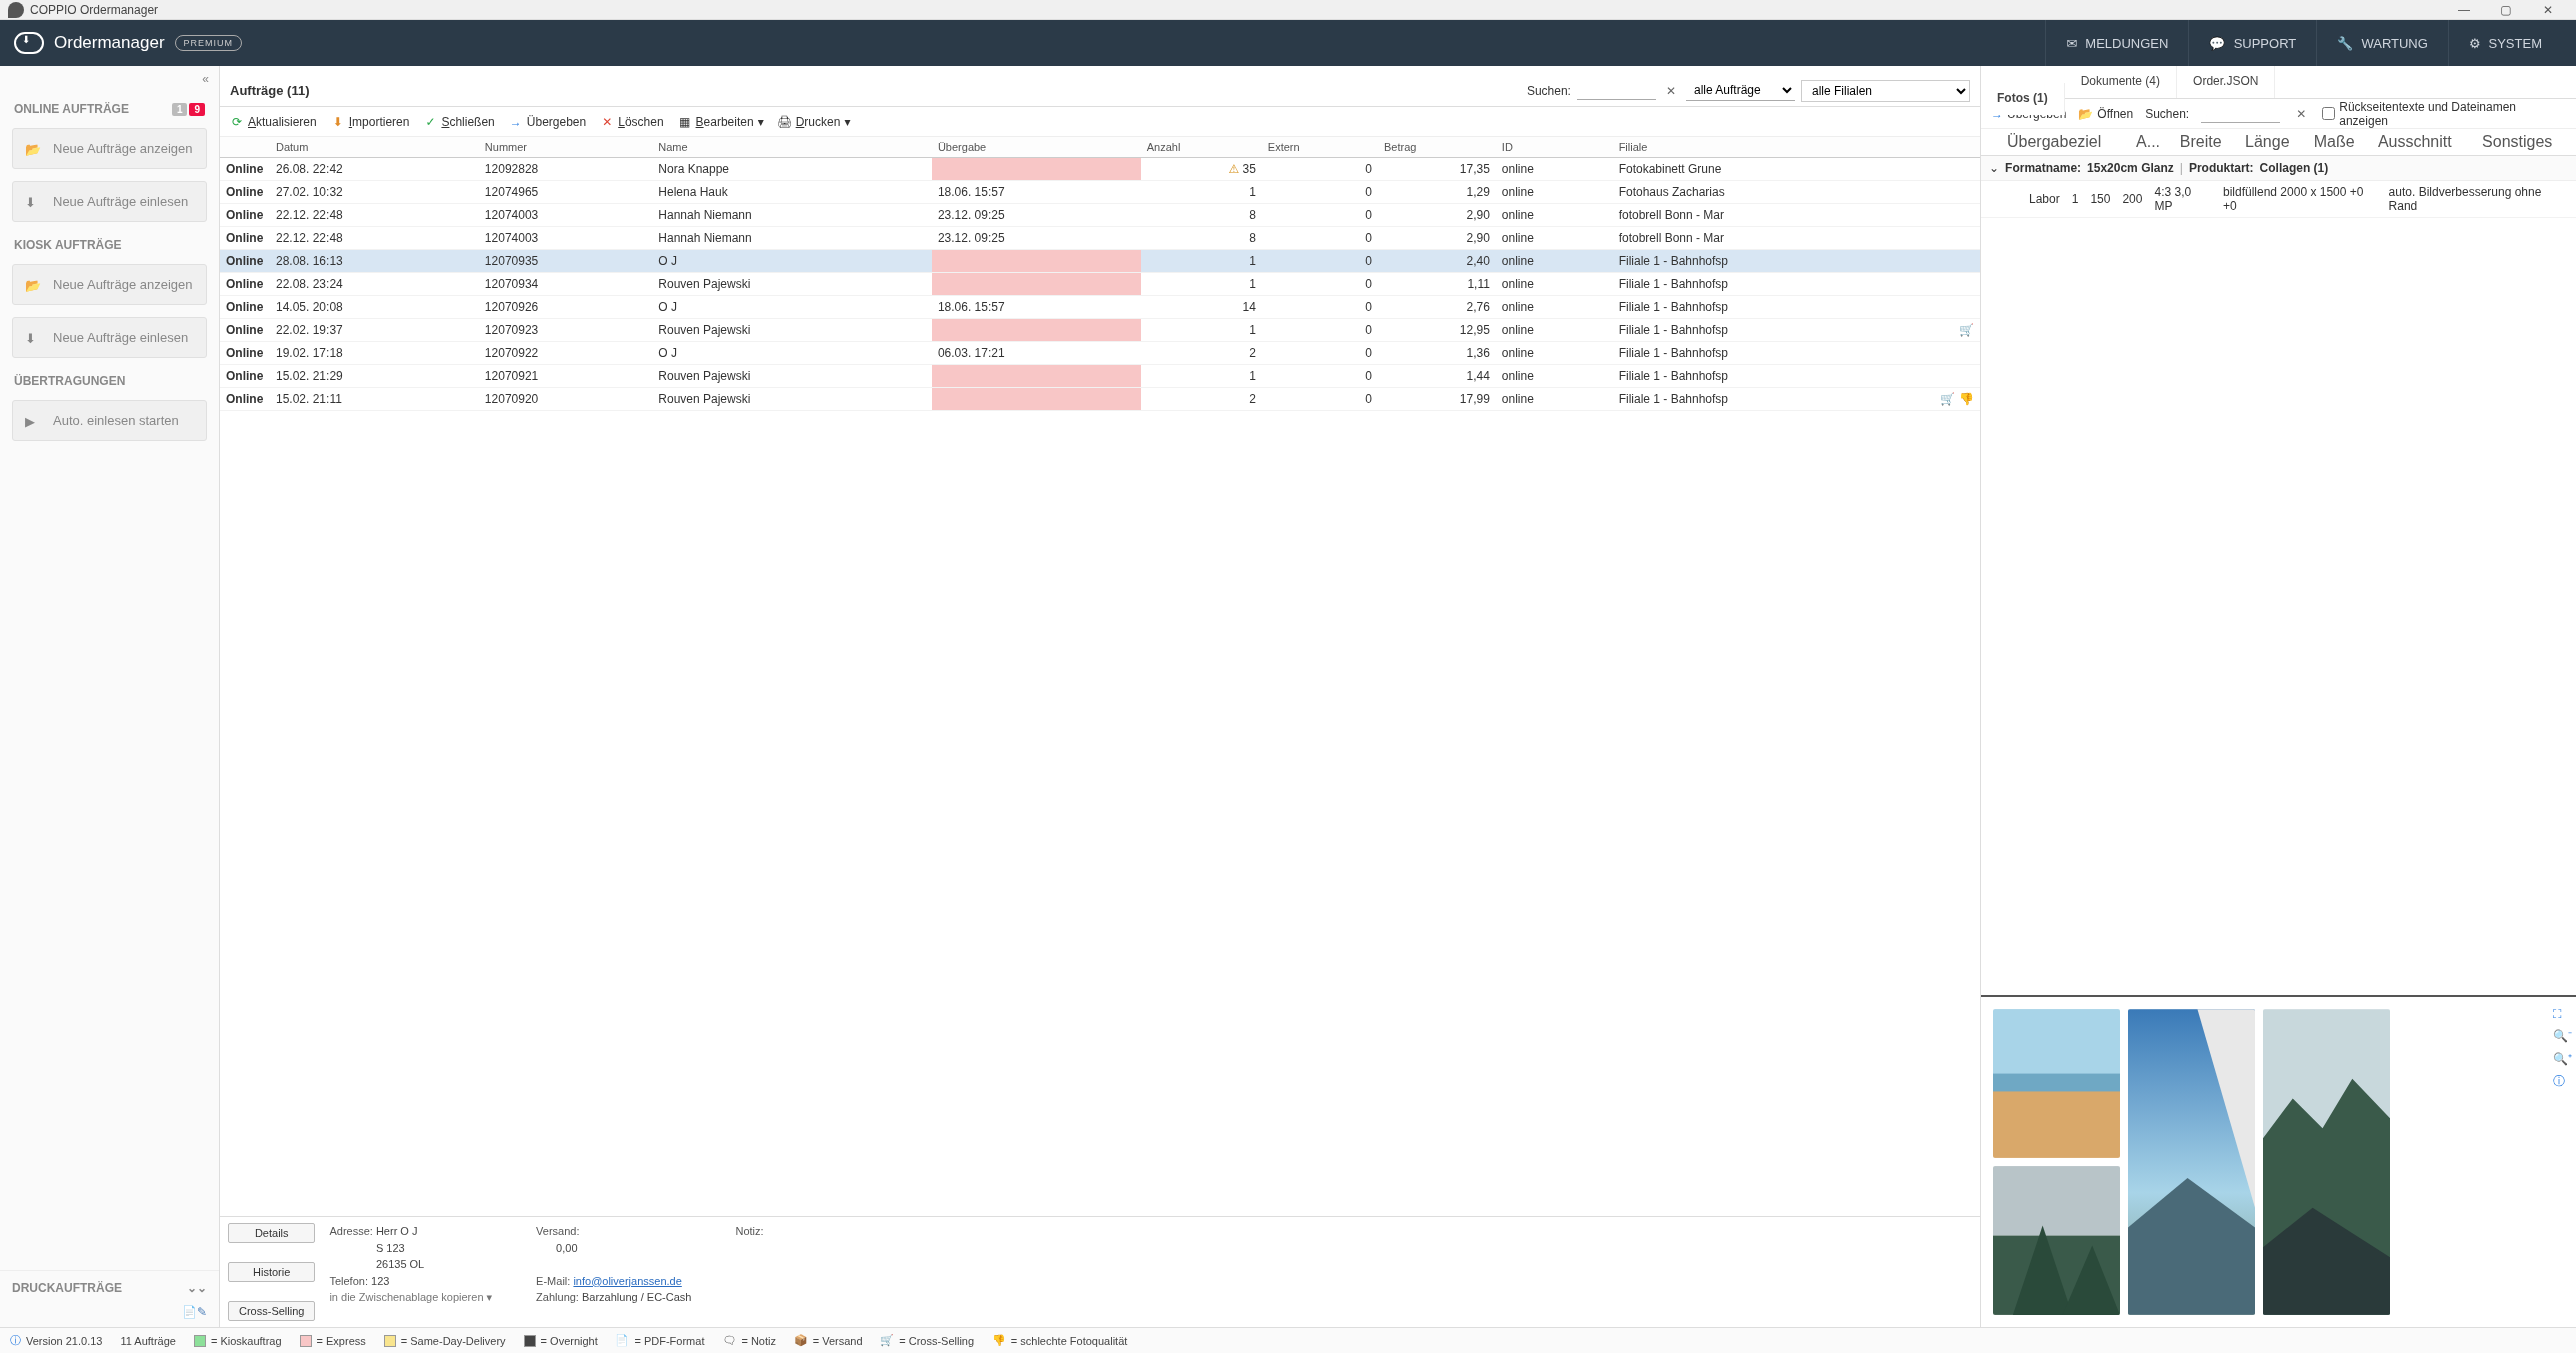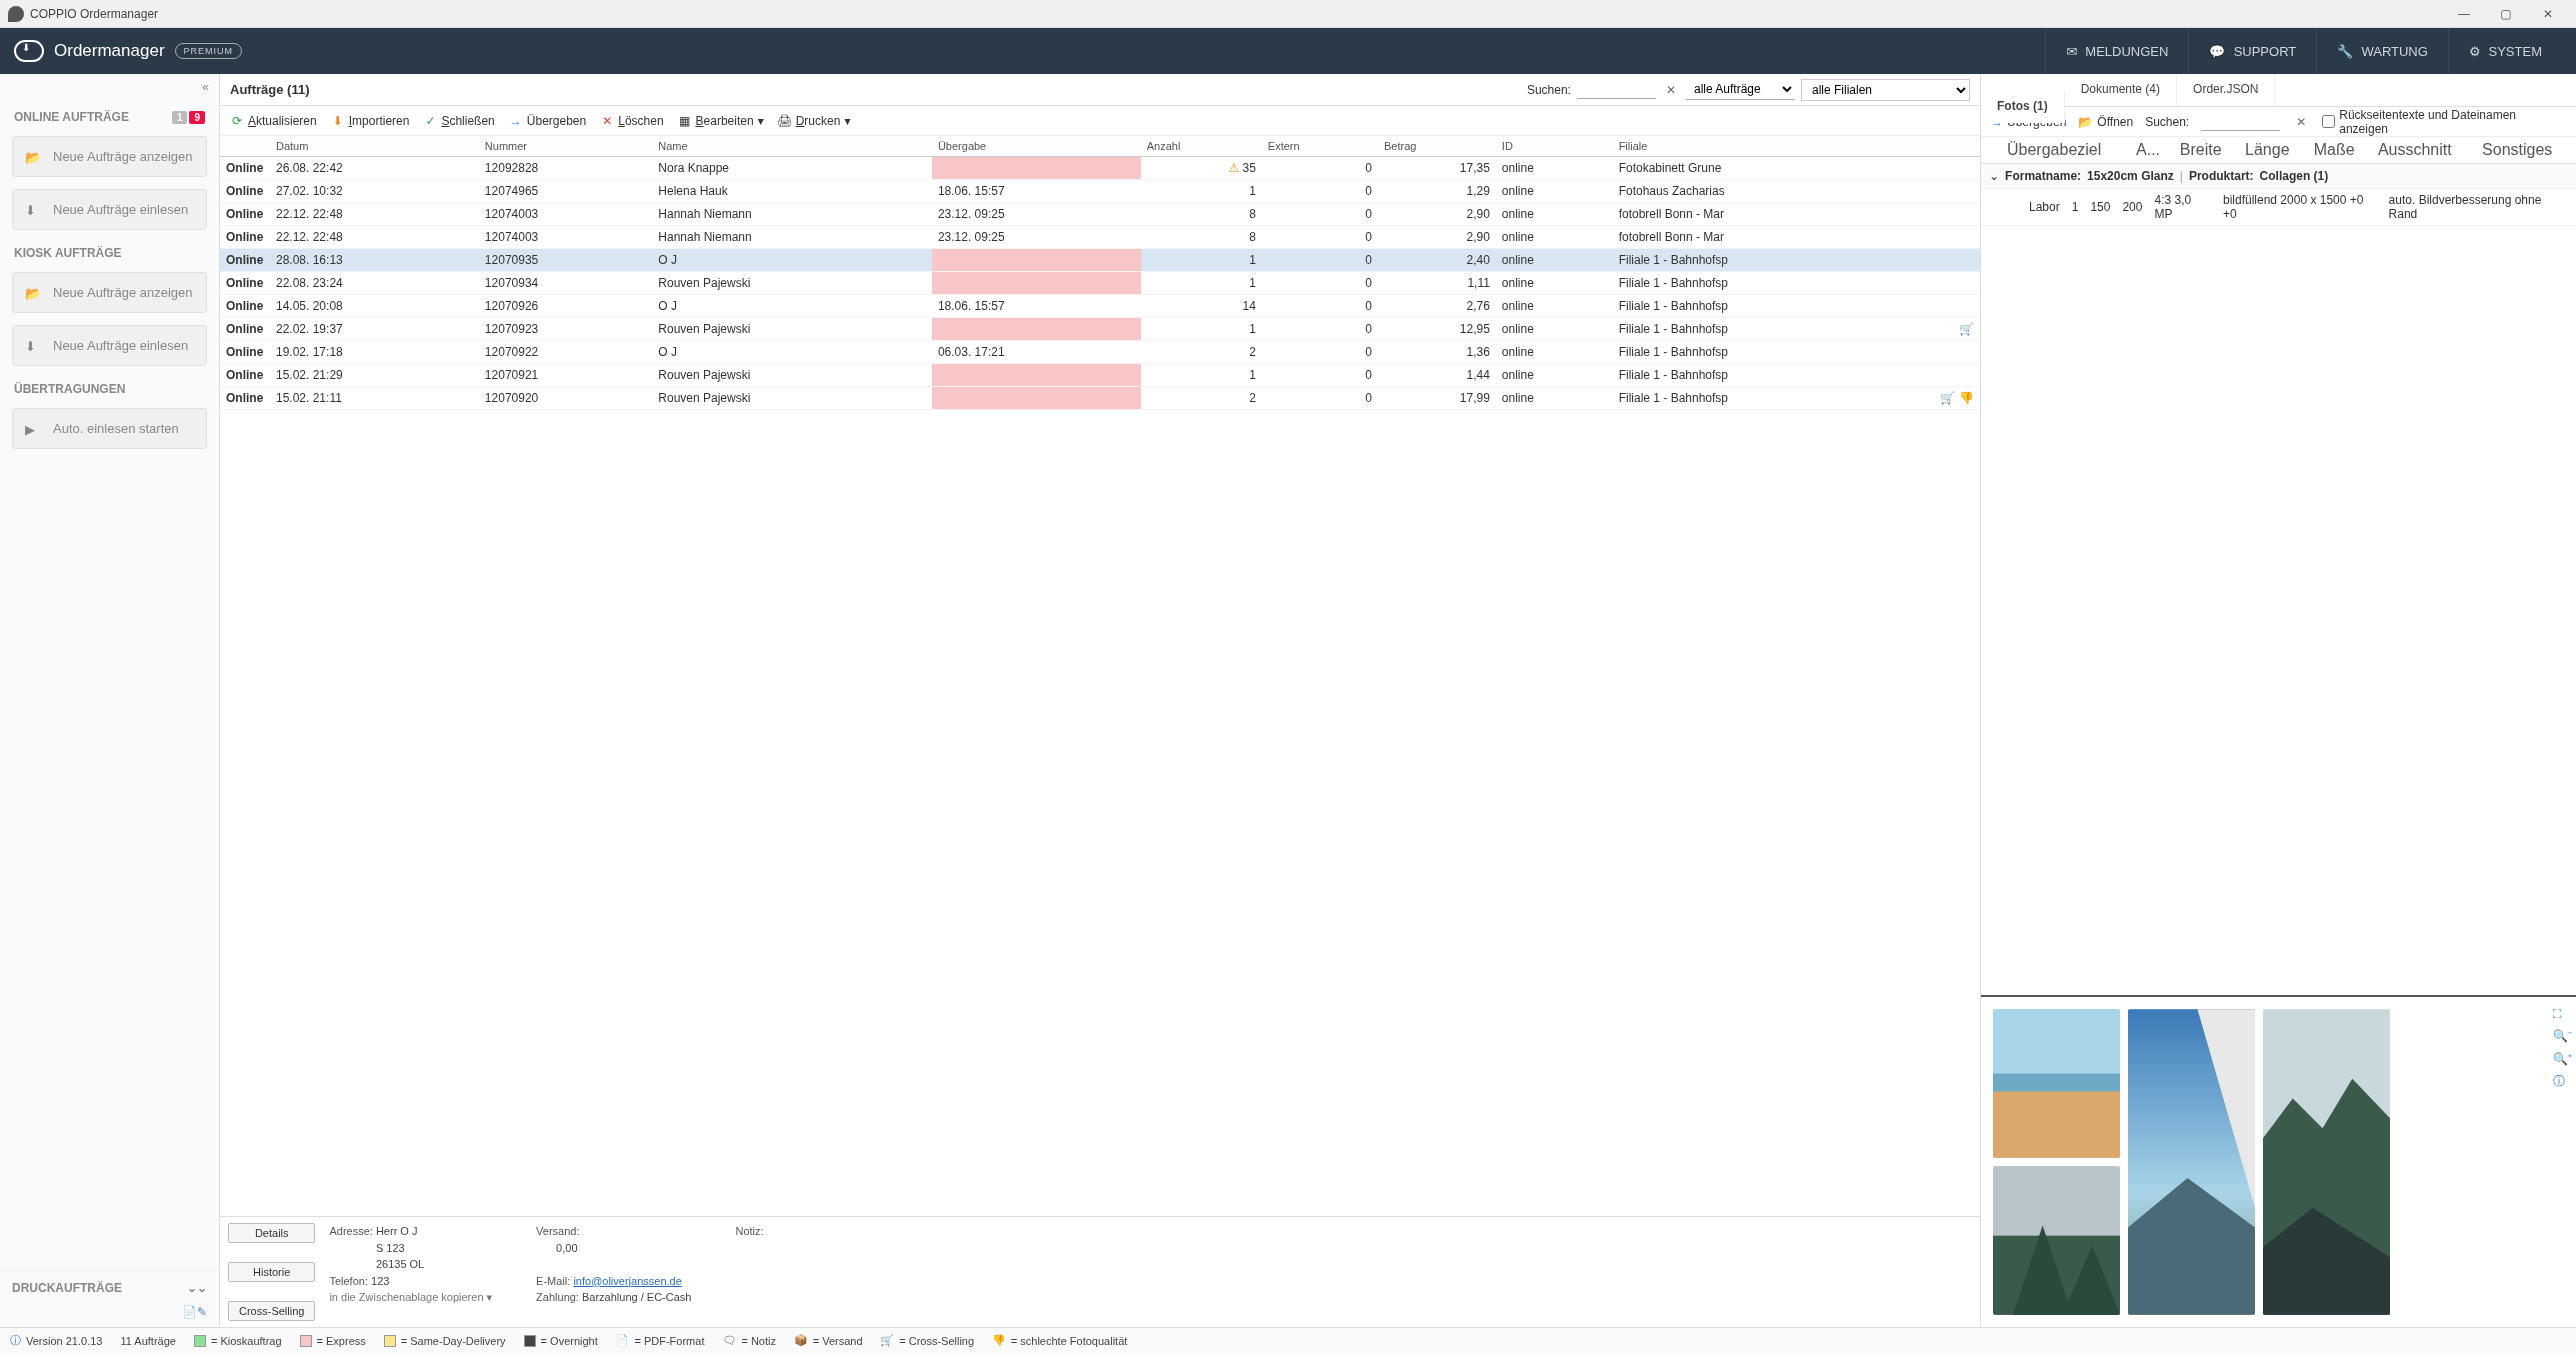--- a/index.html
+++ b/index.html
@@ -1,18 +1,18 @@
 <!DOCTYPE html>
 <html><head>
 <meta charset="utf-8">
 <style>
 * { box-sizing: border-box; margin: 0; padding: 0; font-family: "Segoe UI", Arial, sans-serif; }
 body { font-size: 12px; color: #333; background: #fff; overflow: hidden; }
 .window { display: flex; flex-direction: column; height: 100vh; }
-.titlebar { background: #f0f0f0; display: flex; align-items: center; padding: 4px 8px; height: 28px; border-bottom: 1px solid #ddd; }
+.titlebar { background: #f0f0f0; display: flex; align-items: center; padding: 4px 8px; height: 20px; border-bottom: 1px solid #ddd; }
 .titlebar-icon { width: 16px; height: 16px; margin-right: 6px; background: #555; border-radius: 50% 50% 50% 0; }
 .titlebar-title { font-size: 12px; color: #444; }
 .titlebar-controls { margin-left: auto; display: flex; gap: 2px; }
 .winbtn { width: 40px; height: 22px; display: flex; align-items: center; justify-content: center; color: #555; font-size: 12px; }
 
 .appbar { background: #2b3a48; color: #fff; display: flex; align-items: center; height: 46px; padding: 0 14px; }
 .appbar-logo { width: 30px; height: 22px; border: 2px solid #fff; border-radius: 12px; margin-right: 10px; position: relative; }
 .appbar-logo::after { content: "⬇"; position: absolute; top: 0; left: 6px; font-size: 10px; }
 .appbar-title { font-size: 17px; font-weight: 400; }
 .badge-premium { border: 1px solid #aaa; border-radius: 10px; font-size: 9px; padding: 2px 8px; margin-left: 10px; color: #ccc; letter-spacing: 1px; }
@@ -28,21 +28,21 @@
 .badge-gray { background: #bbb; color: #fff; padding: 1px 5px; border-radius: 2px; font-size: 10px; }
 .badge-red { background: #e14; color: #fff; padding: 1px 5px; border-radius: 2px; font-size: 10px; }
 .sidebar-btn { margin: 6px 12px; background: #f0f0f0; border: 1px solid #e0e0e0; border-radius: 3px; padding: 12px 12px; display: flex; align-items: center; gap: 10px; color: #888; font-size: 13px; }
 .sidebar-icon { width: 18px; height: 14px; display: inline-block; }
 .druckauf { margin-top: auto; border-top: 1px solid #eee; }
 .druckauf-row { display: flex; align-items: center; padding: 10px 12px; color: #888; font-size: 12px; font-weight: bold; }
 .chevrons { margin-left: auto; }
 .small-edit { text-align: right; padding: 0 12px 8px; color: #4a7db8; }
 
 .center { flex: 1; display: flex; flex-direction: column; min-width: 0; border-right: 1px solid #ddd; }
-.center-topbar { display: flex; align-items: center; padding: 6px 10px; border-bottom: 1px solid #ddd; gap: 6px; height: 32px; }
+.center-topbar { display: flex; align-items: center; padding: 6px 10px; border-bottom: 1px solid #ddd; gap: 6px; height: 32px; margin-top: 9px; }
 .topbar-title { font-weight: bold; font-size: 13px; }
 .topbar-search-label { margin-left: auto; font-size: 12px; }
 .search-input { border: none; border-bottom: 1px solid #aaa; width: 79px; padding: 2px; font-size: 12px; background: transparent; }
 .x-clear { color: #666; padding: 0 4px; }
 .combo { border: none; border-bottom: 1px solid #aaa; font-size: 12px; padding: 2px 4px; background: transparent; min-width: 109px; }
 .combo-wide { min-width: 169px; border: 1px solid #ccc; padding: 2px 6px; }
 .toolbar { display: flex; align-items: center; padding: 4px 10px; gap: 14px; border-bottom: 1px solid #eee; height: 30px; }
 .tool { display: flex; align-items: center; gap: 4px; font-size: 12px; color: #333; }
 .tool .ic { width: 14px; height: 14px; display: inline-flex; align-items: center; justify-content: center; font-size: 12px; }
 .blue { color: #2a7de1; } .green { color: #2ba84a; } .orange { color: #e18c2a; } .red { color: #d43; }

